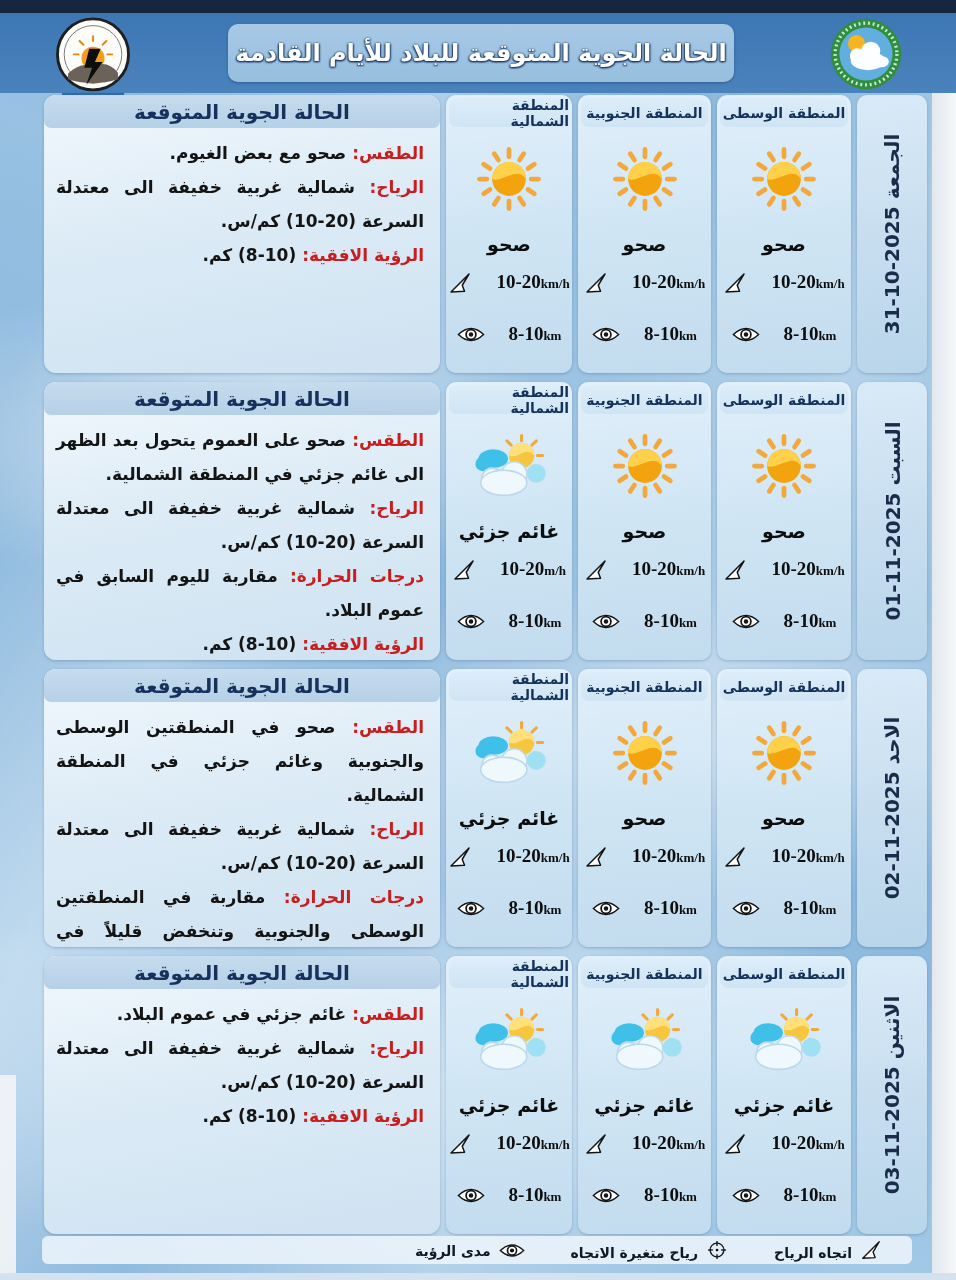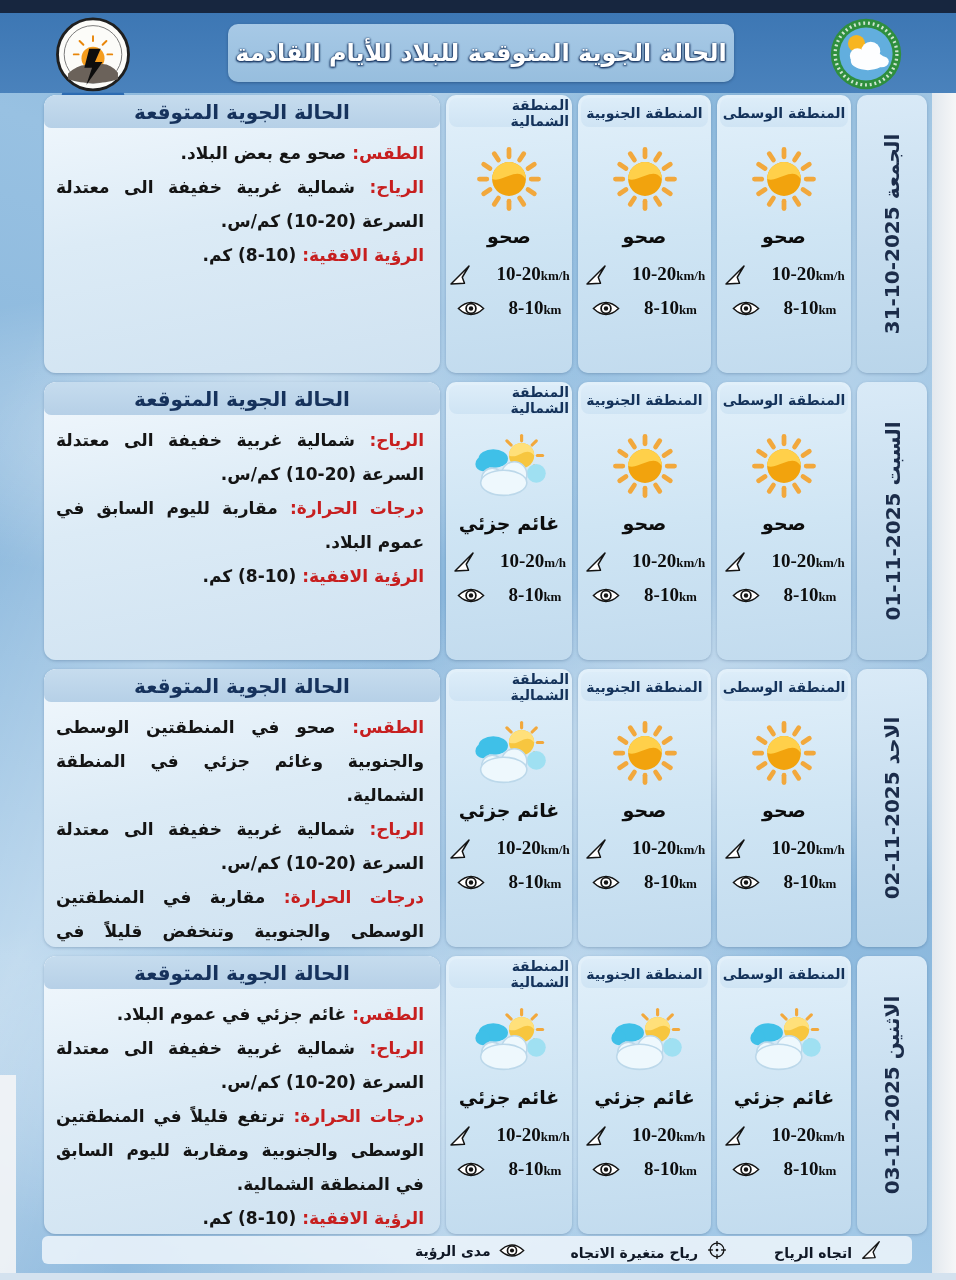--- a/index.html
+++ b/index.html
@@ -48,24 +48,24 @@
   .region-card.central{width:134px;}
   .region-card.southern{width:133px;}
   .region-card.northern{width:126px;}
   .region-head{align-self:stretch;margin:3px 3px 0 3px;height:29px;border-radius:8px;
     background:linear-gradient(#ddedf9,#cfe4f4);
     color:#14325a;font-size:14px;font-weight:bold;display:flex;align-items:center;justify-content:center;}
   .icon-box{margin-top:10px;height:84px;display:flex;align-items:center;justify-content:center;}
   .icon-box svg{display:none;}
   .icon-box.sunny svg.svg-sunny{display:block;}
   .icon-box.partly svg.svg-partly{display:block;}
-  .cond{margin-top:4px;font-size:19px;font-weight:bold;color:#0d0d0d;}
+  .cond{margin-top:12px;font-size:19px;font-weight:bold;color:#0d0d0d;}
   .metric{margin-top:16px;direction:ltr;display:flex;align-items:baseline;gap:24px;
     font-family:"Liberation Serif",serif;color:#0d0d0d;}
-  .metric.vis{margin-top:10px;justify-content:flex-end;}
+  .metric.vis{margin-top:28px;justify-content:flex-end;}
   .metric svg{align-self:center;}
   .metric .val{font-size:19px;font-weight:bold;}
   .metric .unit{font-size:13px;font-weight:bold;}
   
   .date-card{width:70px;border-radius:10px;display:flex;align-items:center;justify-content:center;
     background:linear-gradient(175deg,#d9eaf7 0%,#c6ddef 55%,#b9d5ea 100%);
     box-shadow:0 1px 3px rgba(20,50,90,.25);overflow:visible;}
   .date-text{transform:rotate(-90deg);white-space:nowrap;direction:rtl;
     font-size:20px;font-weight:bold;color:#1b2c4a;}
   
@@ -252,21 +252,21 @@
             <circle cx="20" cy="13" r="7" fill="#fff" stroke="#141414" stroke-width="2.5"></circle>
             <circle cx="20" cy="13" r="3.2" fill="#141414"></circle>
           </svg>
           <span><span class="val">8-10</span><span class="unit">km</span></span>
         </div>
       </div>
 
       <div class="desc-card">
         <div class="desc-head">الحالة الجوية المتوقعة</div>
         <div class="desc-body">
-          <p><span class="lbl">الطقس:</span> <span>صحو مع بعض البلاد.</span></p>
+          <p><span class="lbl">الطقس:</span> <span>صحو مع بعض الغيوم.</span></p>
           <p><span class="lbl">الرياح:</span> <span>شمالية غربية خفيفة الى معتدلة السرعة (20-10) كم/س.</span></p>
           <p><span class="lbl">الرؤية الافقية:</span> <span>(10-8) كم.</span></p>
         </div>
       </div>
     </div>
 
     <div class="day-row">
       <div class="date-card">
         <span class="date-text">السبت 2025-11-01</span>
       </div>
@@ -393,20 +393,21 @@
             <circle cx="20" cy="13" r="7" fill="#fff" stroke="#141414" stroke-width="2.5"></circle>
             <circle cx="20" cy="13" r="3.2" fill="#141414"></circle>
           </svg>
           <span><span class="val">8-10</span><span class="unit">km</span></span>
         </div>
       </div>
 
       <div class="desc-card">
         <div class="desc-head">الحالة الجوية المتوقعة</div>
         <div class="desc-body">
+          <p><span class="lbl">الطقس:</span> <span>صحو على العموم يتحول بعد الظهر الى غائم جزئي في المنطقة الشمالية.</span></p>
           <p><span class="lbl">الرياح:</span> <span>شمالية غربية خفيفة الى معتدلة السرعة (20-10) كم/س.</span></p>
           <p><span class="lbl">درجات الحرارة:</span> <span>مقاربة لليوم السابق في عموم البلاد.</span></p>
           <p><span class="lbl">الرؤية الافقية:</span> <span>(10-8) كم.</span></p>
         </div>
       </div>
     </div>
 
     <div class="day-row">
       <div class="date-card">
         <span class="date-text">الاحد 2025-11-02</span>
@@ -680,21 +681,20 @@
           </svg>
           <span><span class="val">8-10</span><span class="unit">km</span></span>
         </div>
       </div>
 
       <div class="desc-card">
         <div class="desc-head">الحالة الجوية المتوقعة</div>
         <div class="desc-body">
           <p><span class="lbl">الطقس:</span> <span>غائم جزئي في عموم البلاد.</span></p>
           <p><span class="lbl">الرياح:</span> <span>شمالية غربية خفيفة الى معتدلة السرعة (20-10) كم/س.</span></p>
-          <p><span class="lbl">درجات الحرارة:</span> <span>ترتفع قليلاً في المنطقتين الوسطى والجنوبية ومقاربة لليوم السابق في المنطقة الشمالية.</span></p>
           <p><span class="lbl">الرؤية الافقية:</span> <span>(10-8) كم.</span></p>
         </div>
       </div>
     </div>
   </div>
 
   <div class="footer-legend">
     <div class="legend-item">
       <svg width="22" height="22" viewBox="0 0 32 32">
         <path d="M4 28 L28 4 L19 19 L22 27 Z" fill="#fff" stroke="#141414" stroke-width="2" stroke-linejoin="round"></path>

